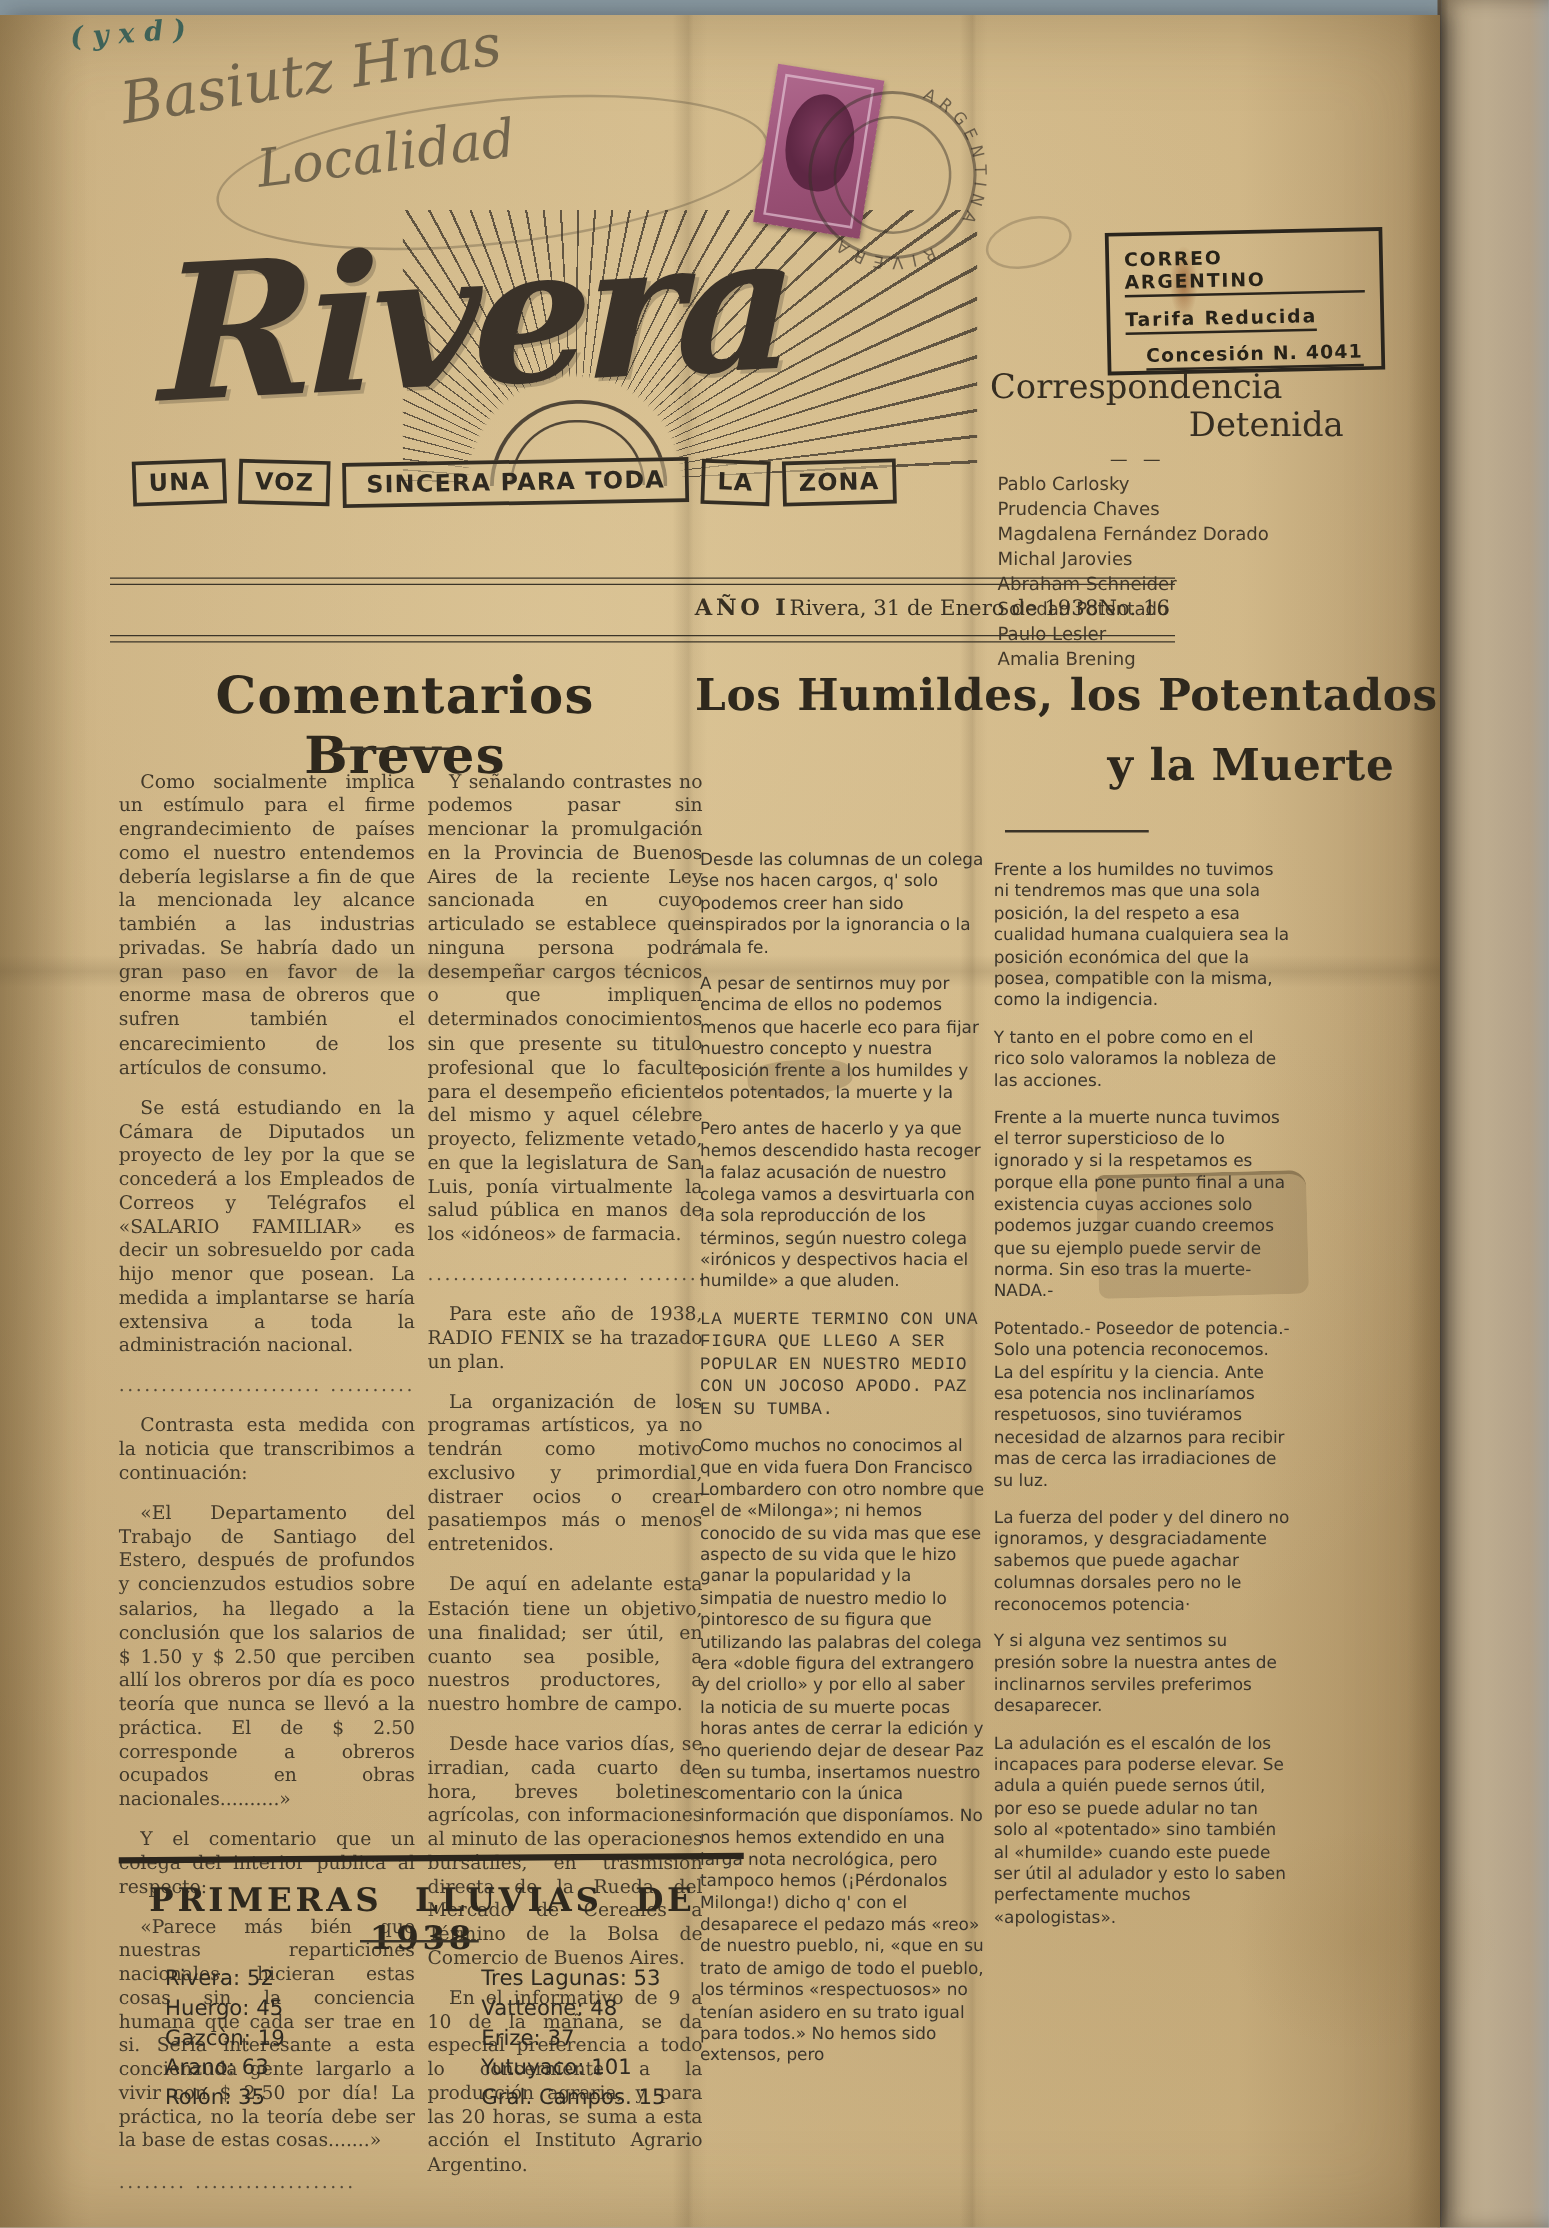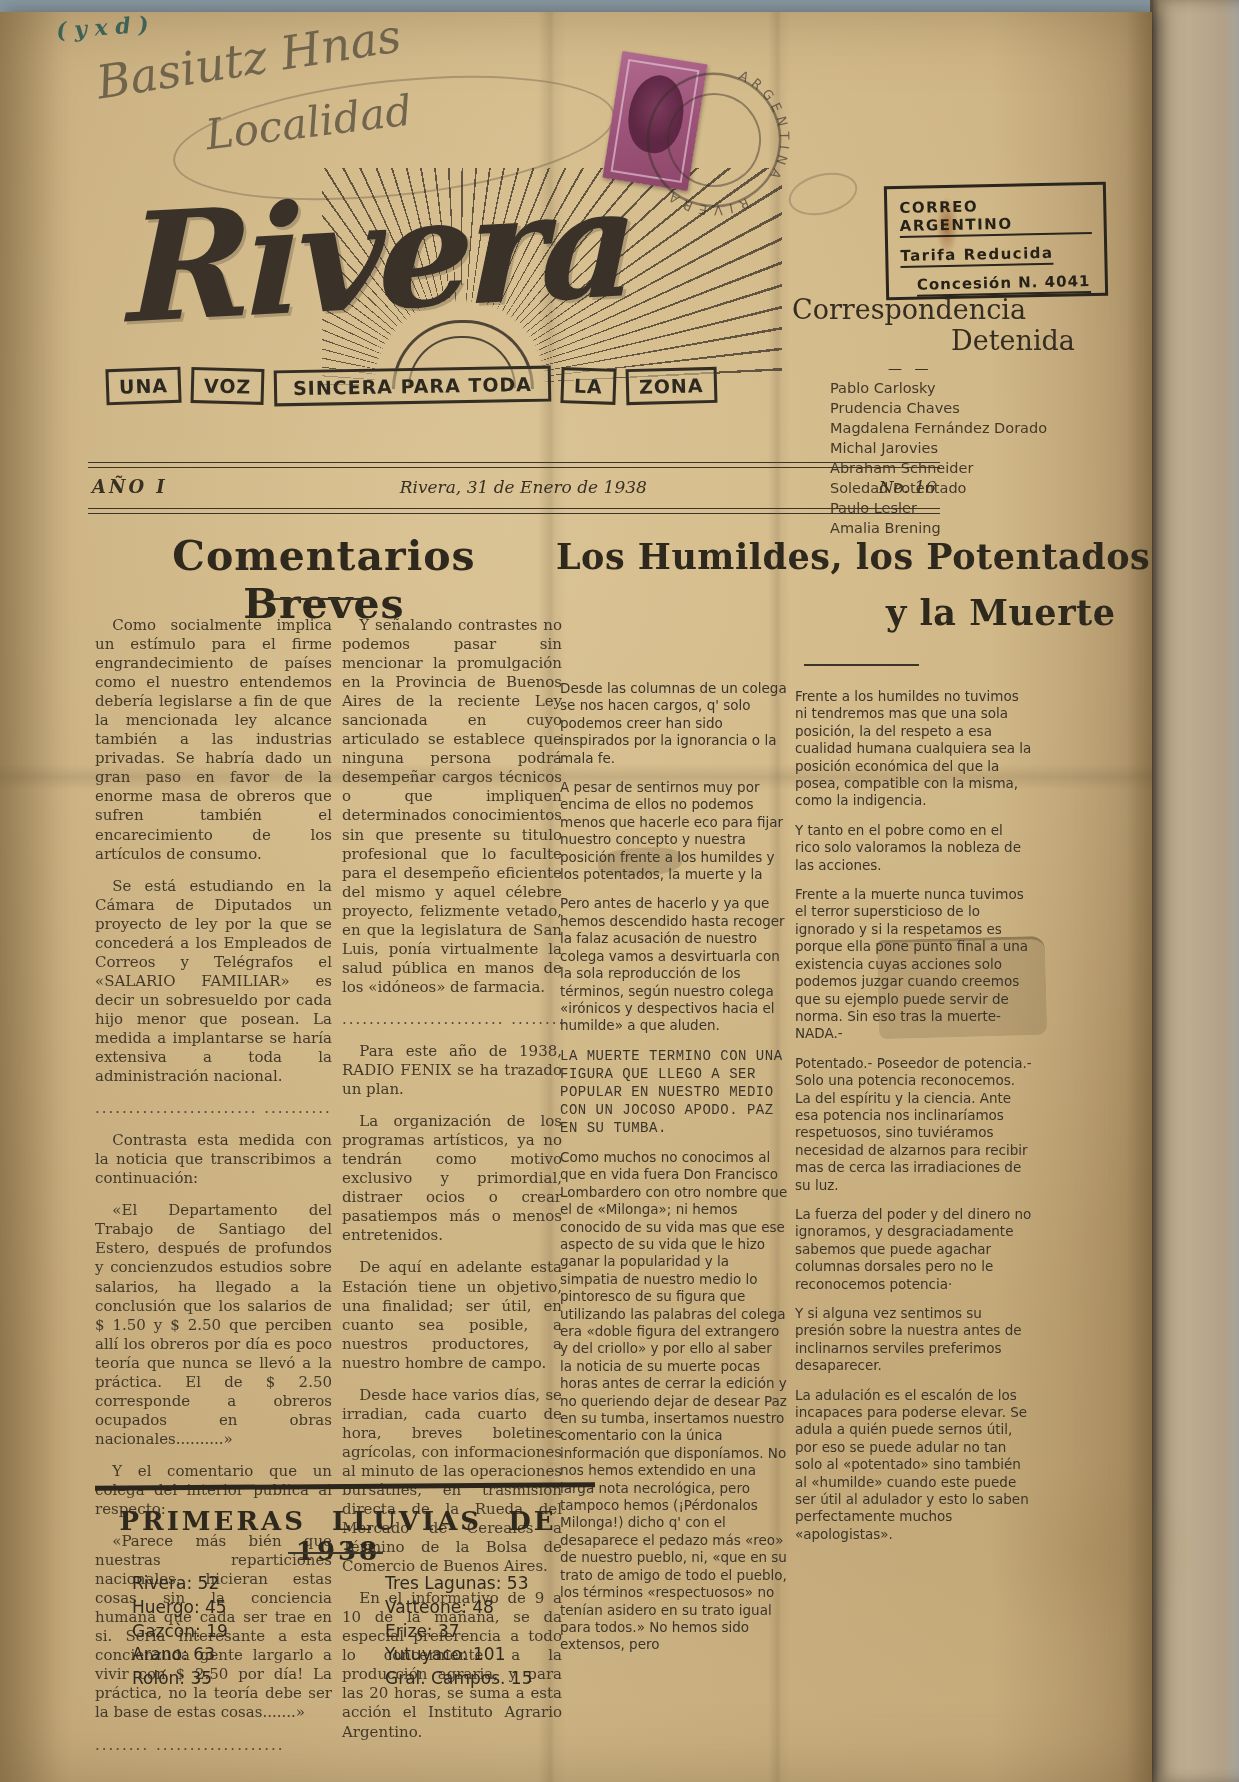--- a/index.html
+++ b/index.html
@@ -72,21 +72,21 @@
   .banner{display:flex;gap:10px;align-items:center;}
   .banner .rib{
     border:3px solid #332d23;color:#2e2920;background:rgba(214,192,146,.55);
     font-family:"DejaVu Sans",sans-serif;font-weight:bold;font-size:19px;letter-spacing:1px;
     padding:4px 10px;white-space:nowrap;
   }
   .rib.r1{transform:rotate(-2deg);} .rib.r2{transform:rotate(1.5deg);}
   .rib.r3{transform:rotate(-1deg);padding:4px 16px;} .rib.r4{transform:rotate(2deg);} .rib.r5{transform:rotate(-1.5deg);}
   
   .dbl-rule{height:4px;border-top:1.5px solid #3b3428;border-bottom:1.5px solid #3b3428;}
-  .dateline{display:flex;justify-content:space-between;align-items:baseline;color:#383022;font-size:17px;font-style:italic;}
+  .dateline{display:flex;justify-content:flex-end;align-items:baseline;color:#383022;font-size:17px;}
   .dateline .yr{font-weight:bold;letter-spacing:3px;font-size:18px;}
   
   .headline1{font-size:41px;font-weight:bold;color:#2e281d;text-align:center;letter-spacing:1px;}
   .headline2{font-size:35px;font-weight:bold;color:#2e281d;white-space:nowrap;letter-spacing:.5px;}
   .hrule{background:#3b3428;}
   .col{color:#42392a;font-size:15px;line-height:1.27;text-align:justify;}
   .col p{margin:0 0 13px 0;text-indent:1.15em;}
   .col .dots{text-indent:0;white-space:nowrap;overflow:hidden;letter-spacing:2px;color:#544a38;}
   .col-sans{font-family:"DejaVu Sans",sans-serif;font-size:13.5px;line-height:1.29;color:#3a342b;}
   .col-sans p{margin:0 0 12px 0;}
@@ -154,21 +154,21 @@
     <div><span>CORREO ARGENTINO</span></div>
     <div class="l2"><span>Tarifa Reducida</span></div>
     <div class="l3"><span>Concesión N. 4041</span></div>
   </div>
 
   <div class="abs det-title" style="left:792px;top:282px;width:320px;">
     <span>Correspondencia</span>
     <span class="t2">Detenida</span>
   </div>
   <div class="abs det-dash" style="left:792px;top:346px;">— —</div>
-  <div class="abs det-names" style="left:798px;top:366px;width:340px;margin-left:32px;">
+  <div class="abs det-names" style="left:798px;top:366px;width:340px;">
     <div>Pablo Carlosky</div>
     <div>Prudencia Chaves</div>
     <div>Magdalena Fernández Dorado</div>
     <div>Michal Jarovies</div>
     <div>Abraham Schneider</div>
     <div>Soledad Potentado</div>
     <div>Paulo Lesler</div>
     <div>Amalia Brening</div>
   </div>
 

